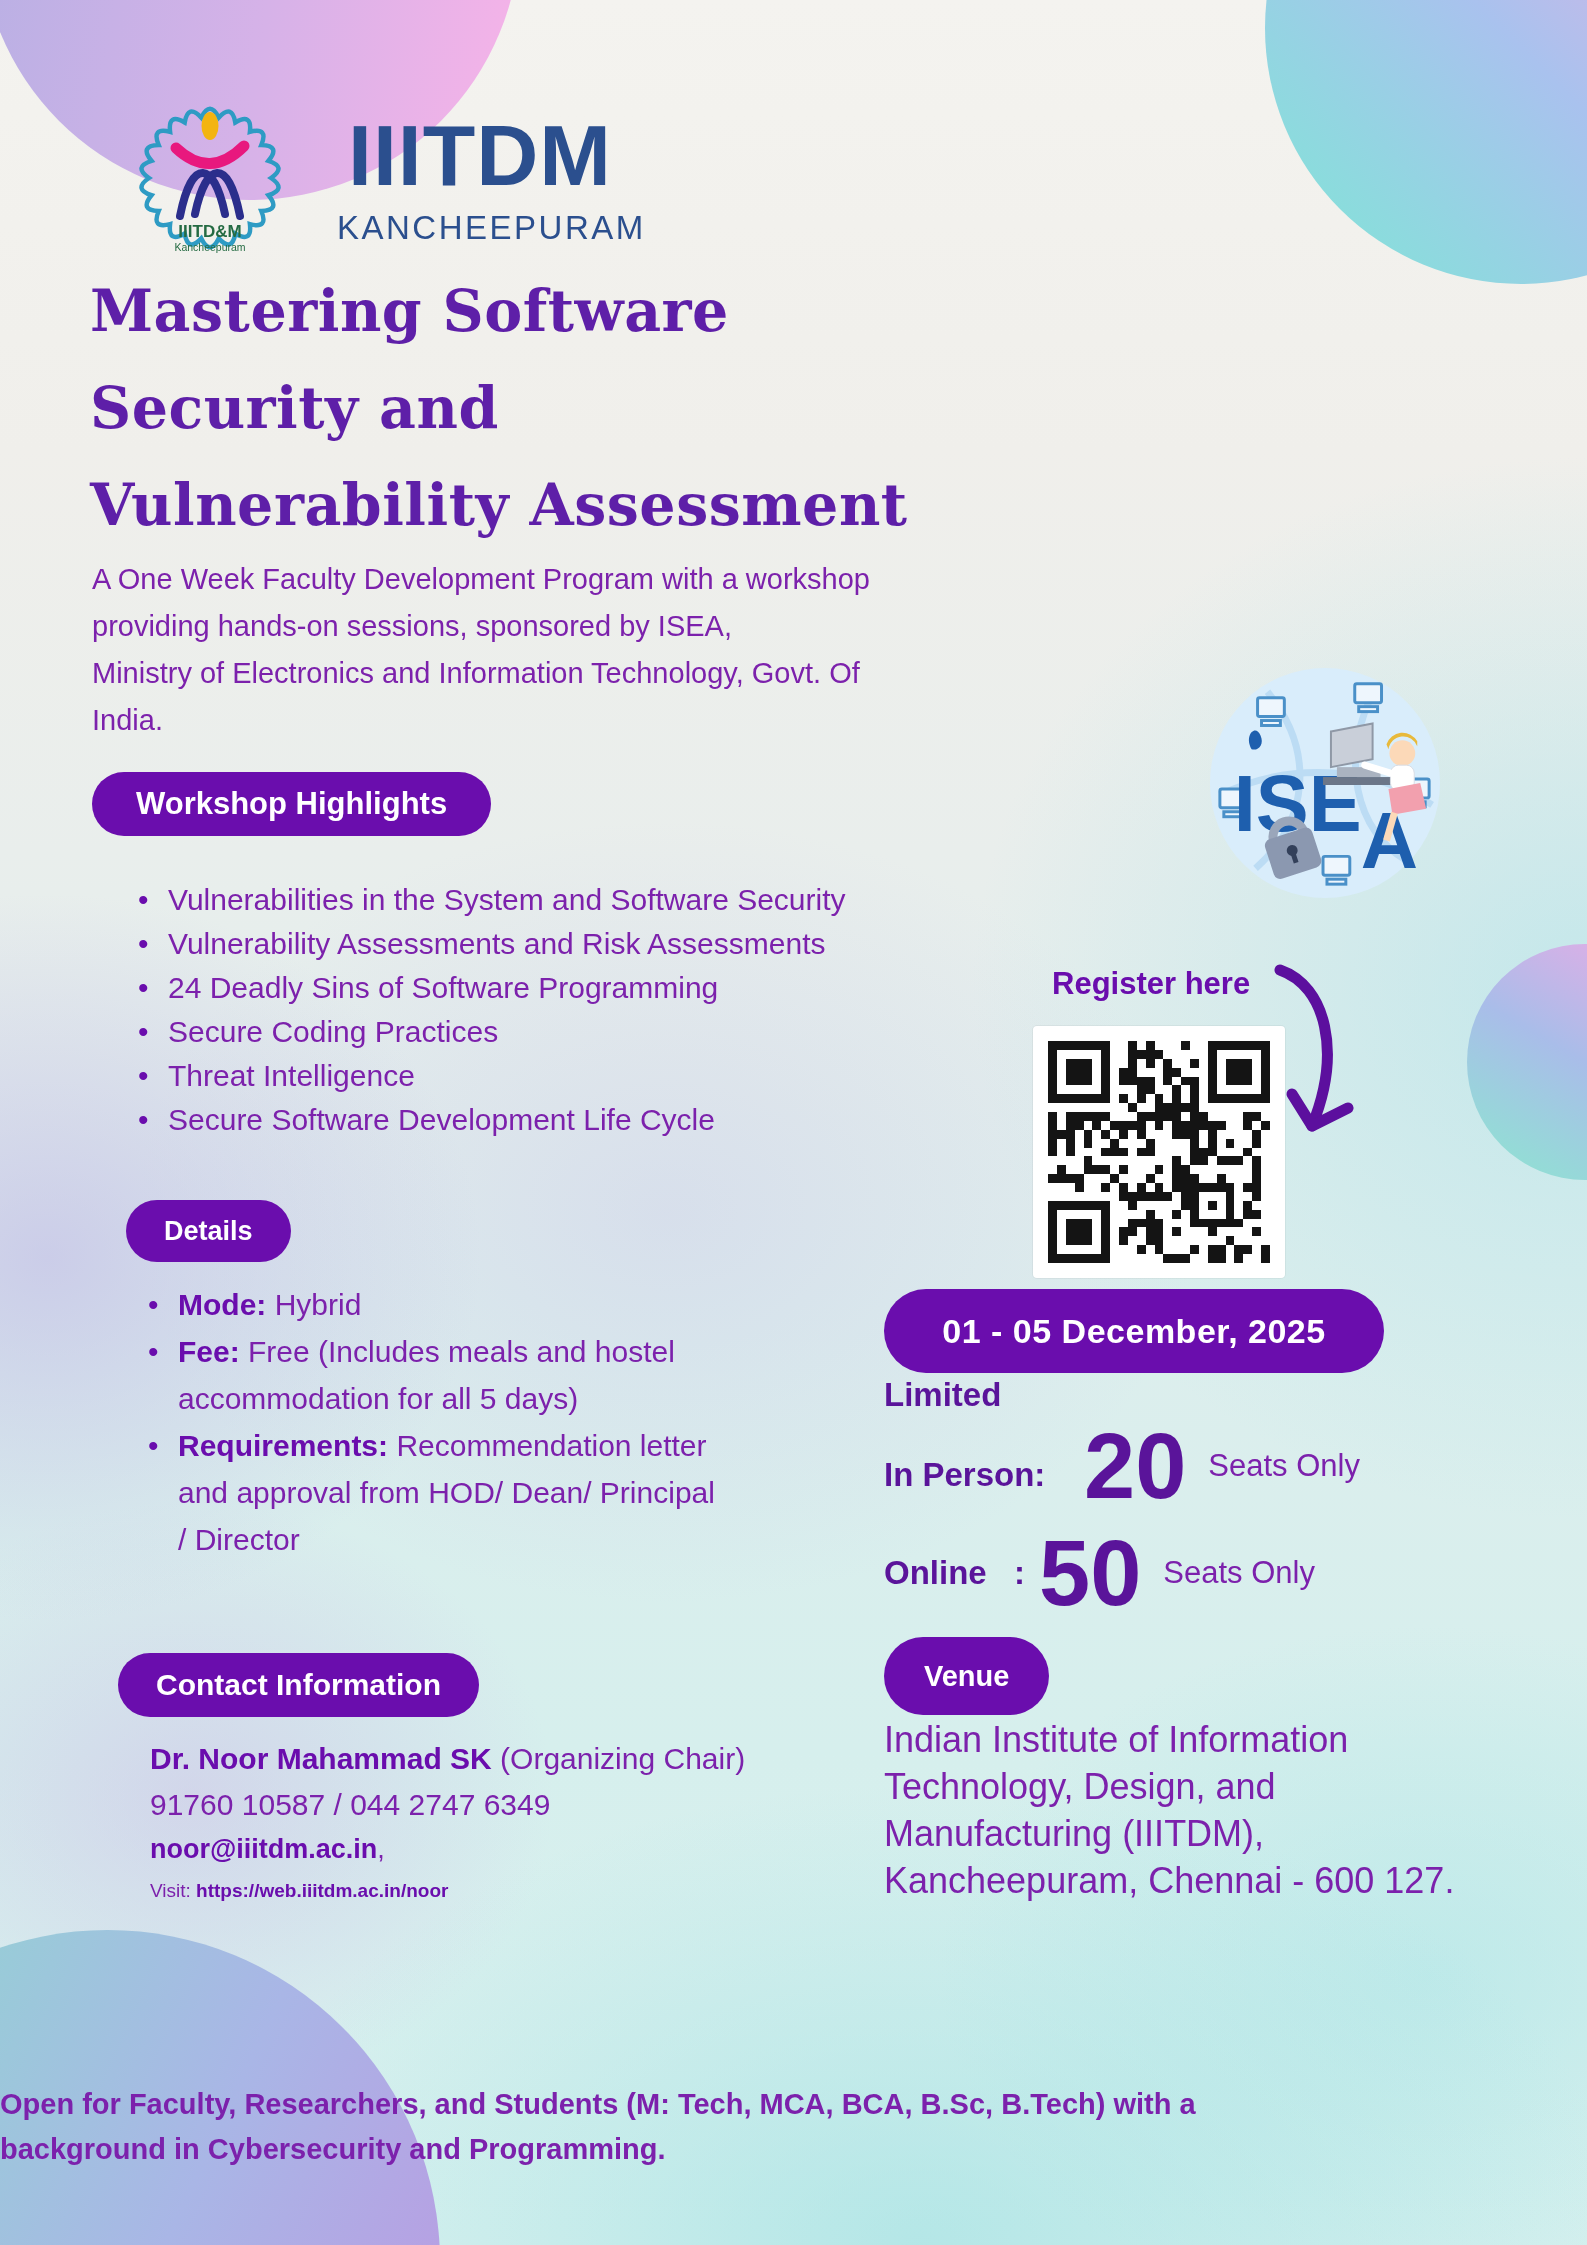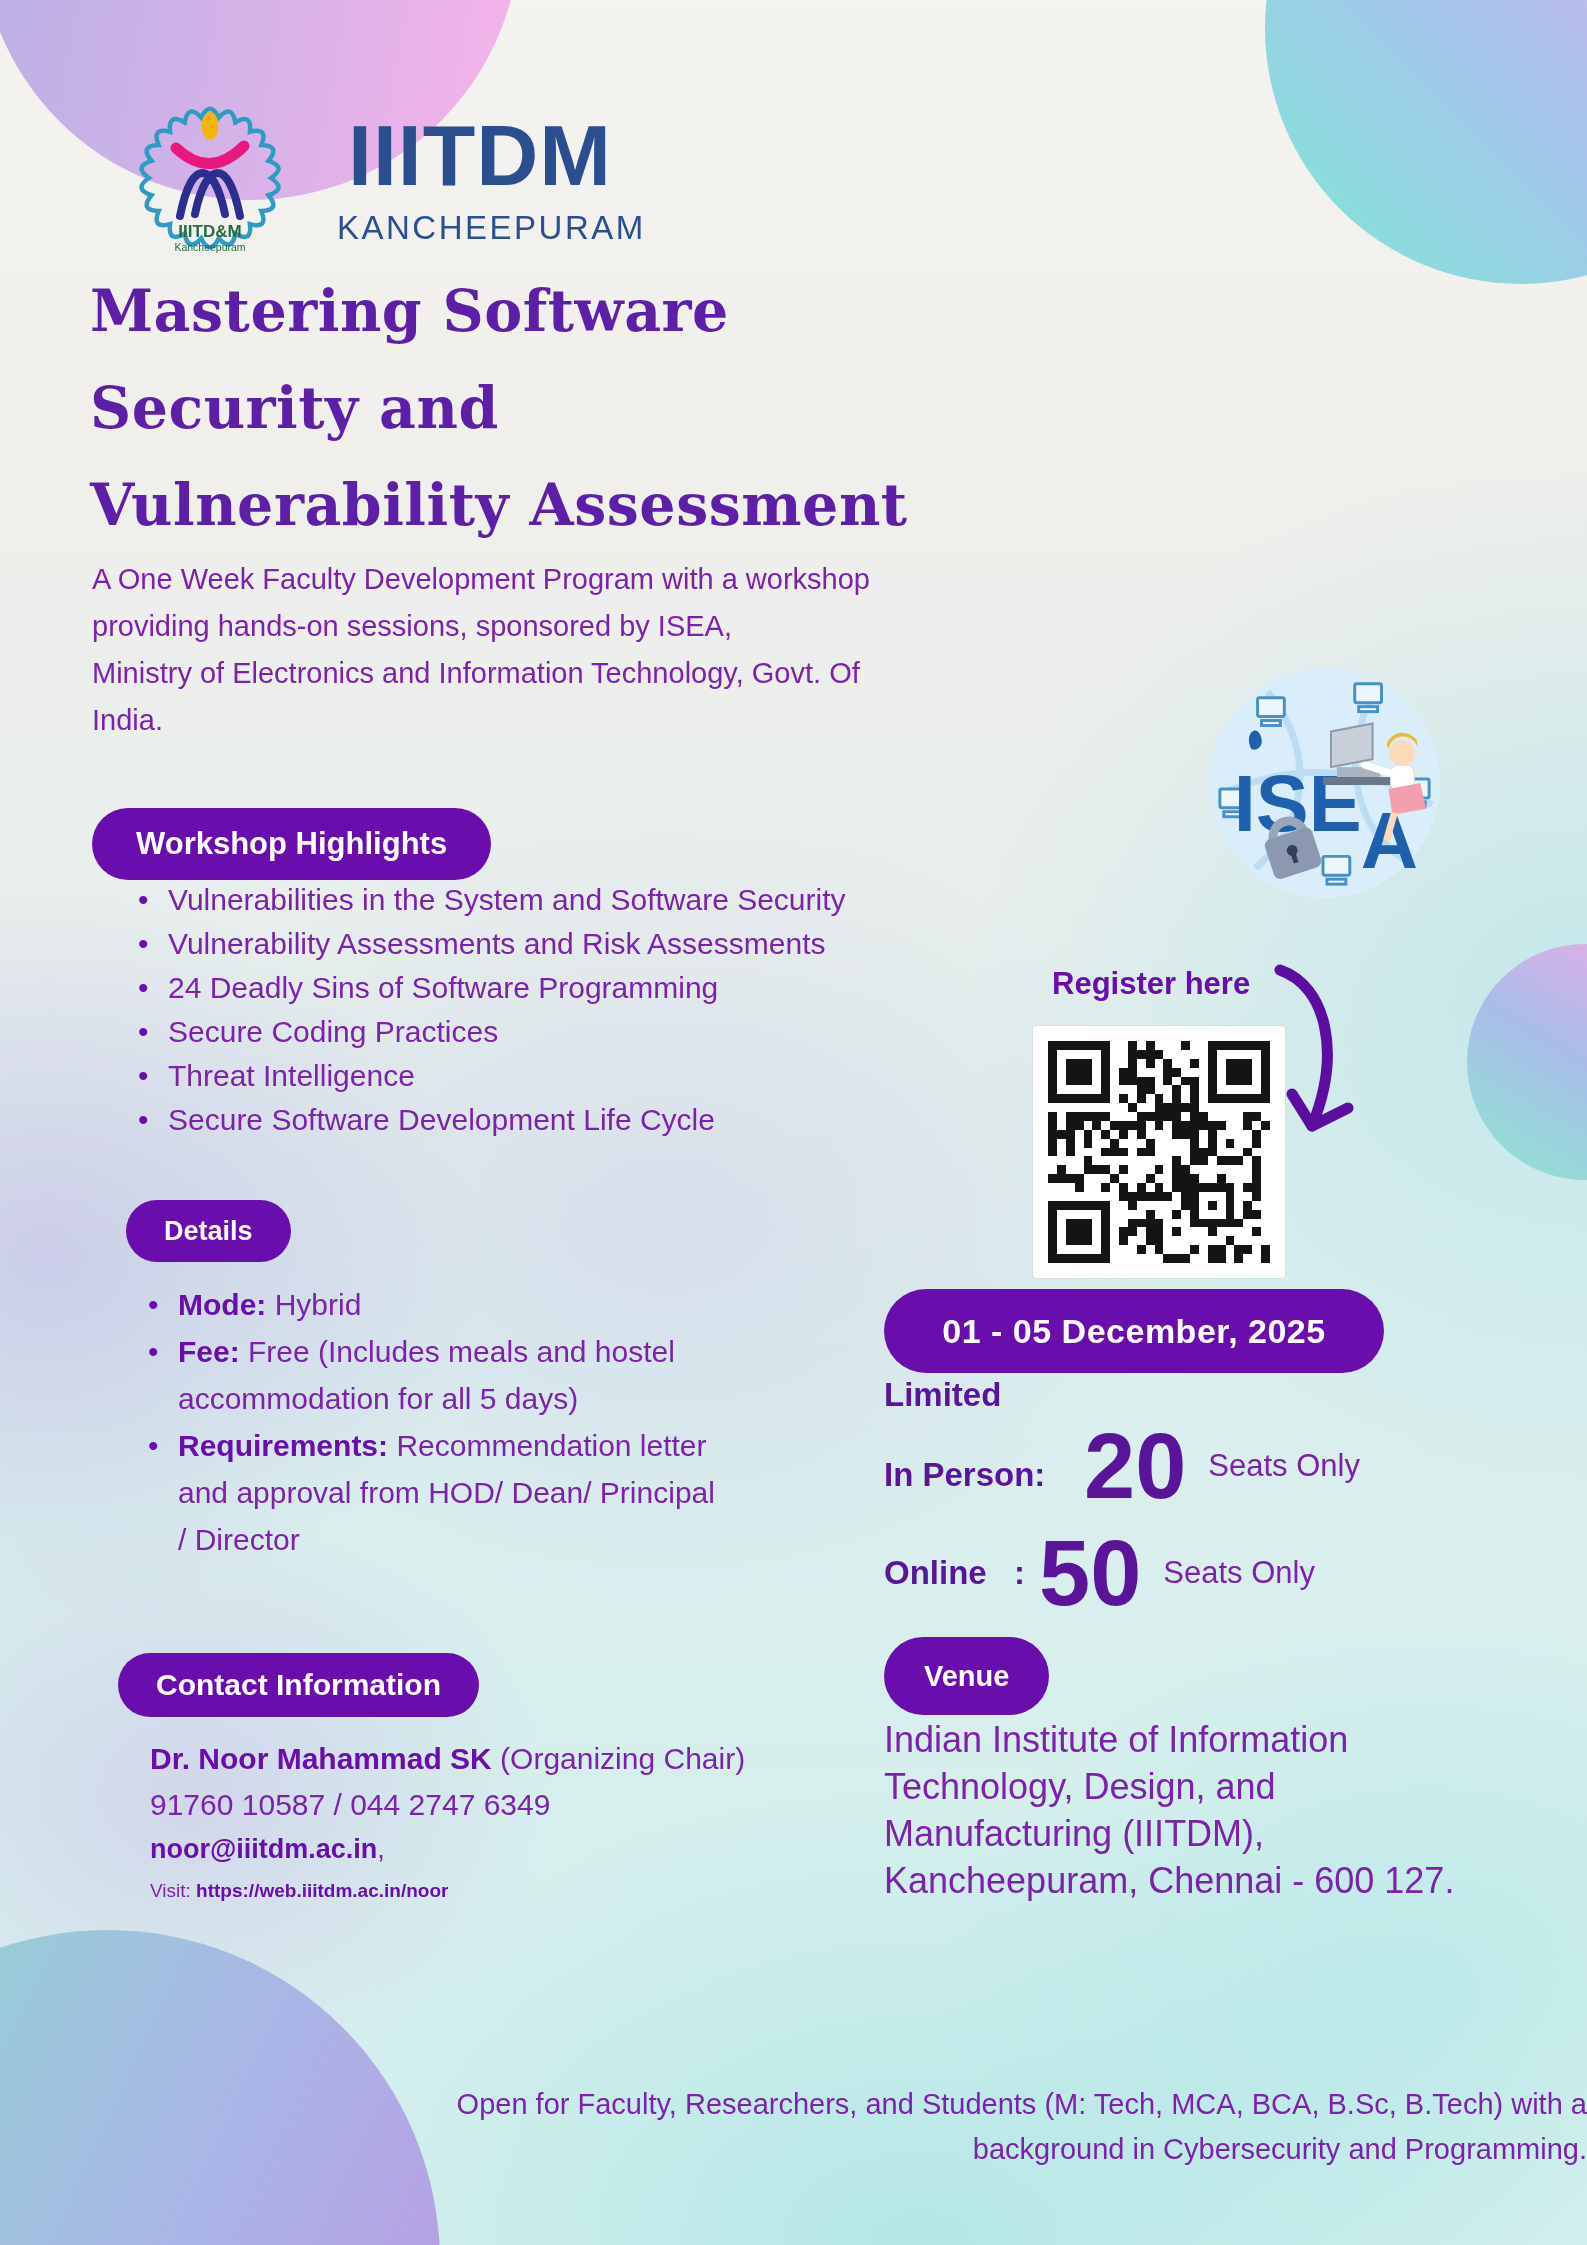--- a/index.html
+++ b/index.html
@@ -33,21 +33,21 @@
   .gear-svg{left:120px;top:90px;width:180px;height:176px;}
   .isea-svg{left:1206px;top:664px;width:238px;height:238px;}
 
   .title{left:90px;top:262px;font-family:"DejaVu Serif",serif;font-weight:bold;
     font-size:57px;line-height:97px;color:var(--title-purple,#5e1fa8);white-space:pre-line;letter-spacing:.5px;}
   .intro{left:92px;top:556px;font-size:29px;line-height:47px;
     color:var(--body-purple,#7c21ac);white-space:pre-line;}
 
   .pill{position:absolute;display:inline-flex;align-items:center;justify-content:center;
     background:var(--accent-purple,#6a0dad);color:#fff;font-weight:bold;border-radius:999px;}
-  .pill-workshop{left:92px;top:808px;height:72px;padding:0 44px;font-size:31px;}
+  .pill-workshop{left:92px;top:772px;height:64px;padding:0 44px;font-size:31px;}
   .pill-details{left:126px;top:1200px;height:62px;padding:0 38px;font-size:27px;}
   .pill-contact{left:118px;top:1653px;height:64px;padding:0 38px;font-size:30px;}
   .pill-venue{left:884px;top:1637px;height:62px;padding:8px 40px;font-size:29px;}
   .pill-date{left:884px;top:1289px;width:500px;height:84px;font-size:34px;letter-spacing:.5px;}
 
   ul.blist{list-style:none;margin:0;padding:0;}
   .blist li{display:flex;align-items:flex-start;}
   .dot{flex:0 0 30px;color:var(--accent-purple,#6a0dad);font-size:30px;line-height:44px;}
   .wlist{left:138px;top:878px;width:820px;}
   .wlist li{height:44px;font-size:30px;line-height:44px;color:var(--body-purple,#7c21ac);}
@@ -79,22 +79,22 @@
 
   .contact{left:150px;top:1736px;color:var(--body-purple,#7c21ac);}
   .contact .l1{font-size:30px;line-height:46px;}
   .contact .l1 .name{font-weight:bold;color:var(--accent-purple,#6a0dad);}
   .contact .l2{font-size:30px;line-height:46px;}
   .contact .l3{font-size:27px;line-height:42px;font-weight:bold;color:var(--accent-purple,#6a0dad);}
   .contact .l3 .tail{font-weight:normal;color:var(--body-purple,#7c21ac);}
   .contact .l4{font-size:19px;line-height:42px;}
   .contact .l4 .url{font-weight:bold;color:var(--accent-purple,#6a0dad);}
 
-  .footer{left:0;right:0;top:2082px;text-align:right;font-size:29px;line-height:45px;
-    font-weight:normal;color:var(--body-purple,#7a1ba6);white-space:pre-line;}
+  .footer{left:0;right:0;top:2082px;text-align:left;font-size:29px;line-height:45px;
+    font-weight:bold;color:var(--body-purple,#7a1ba6);white-space:pre-line;}
 </style>
 </head>
 <body>
 
 <div class="poster">
 
   <div class="decor c-tl"></div>
   <div class="decor c-tr"></div>
   <div class="decor c-r"></div>
   <div class="decor c-bl"></div>

